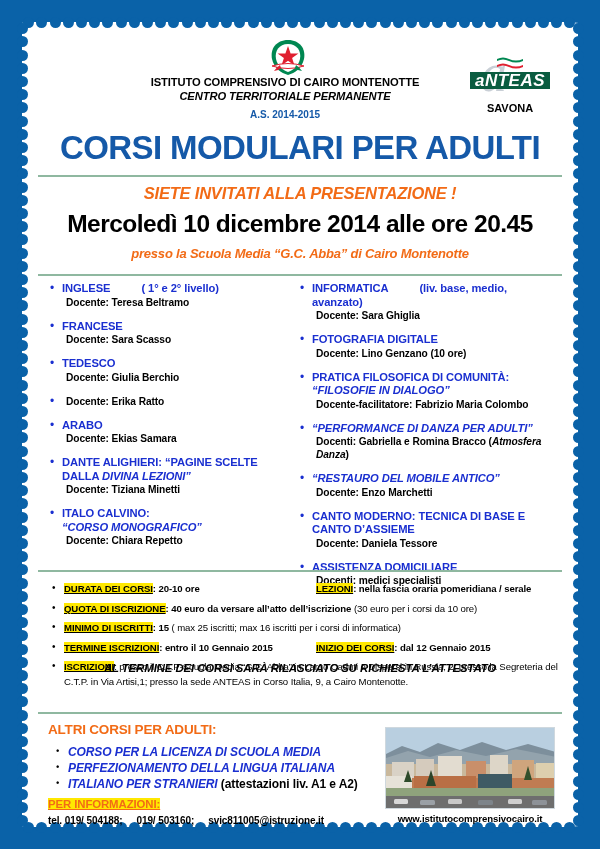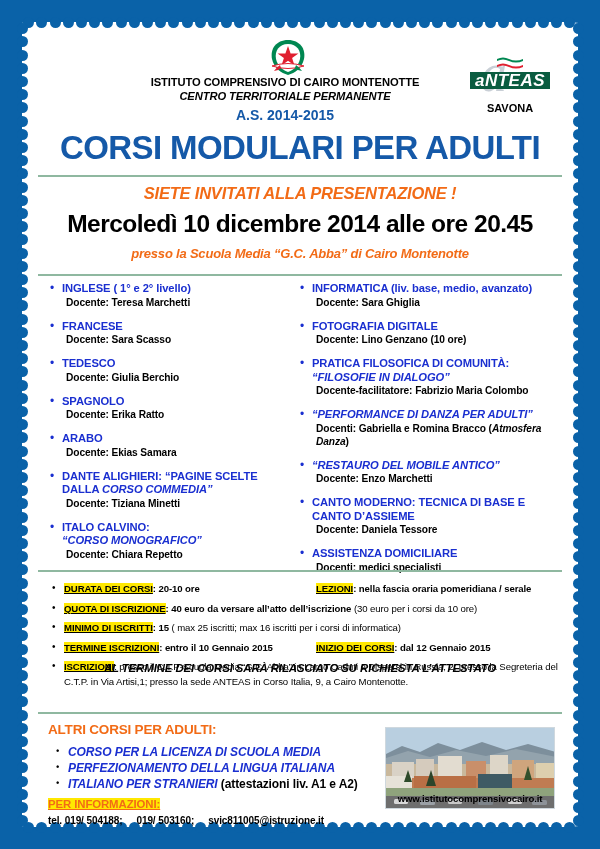--- a/index.html
+++ b/index.html
@@ -74,21 +74,21 @@
   }
   .h-line2 {
     font-size: 11.2px;
     font-weight: bold;
     font-style: italic;
     color: #000000;
     letter-spacing: -0.1px;
     line-height: 14px;
   }
   .h-line3 {
-    font-size: 14px;
+    font-size: 10px;
     font-weight: bold;
     color: #1559a8;
     line-height: 20px;
     margin-top: 2px;
   }
   .anteas {
     position: absolute;
     right: 14px;
     top: 18px;
     width: 92px;
@@ -231,20 +231,21 @@
     font-weight: bold;
     color: #1a2fd0;
     line-height: 13.5px;
     letter-spacing: -0.1px;
   }
   .c-title.it { font-style: italic; }
   .c-title .reg {
     font-weight: bold;
     font-style: normal;
     color: #1a2fd0;
+    margin-left: 28px;
   }
   .c-title .sub-it { font-style: italic; }
   .c-teacher {
     font-size: 10.2px;
     font-weight: bold;
     color: #000000;
     line-height: 13px;
     letter-spacing: -0.1px;
     padding-left: 4px;
   }
@@ -360,21 +361,21 @@
     top: 697px;
     width: 170px;
     height: 82px;
     overflow: hidden;
     border: 1px solid #cfd8de;
     box-sizing: border-box;
   }
   .website {
     position: absolute;
     left: 340px;
-    top: 763px;
+    top: 783px;
     width: 200px;
     text-align: center;
     font-size: 9.6px;
     font-weight: bold;
     color: #000000;
     letter-spacing: -0.1px;
   }
 </style>
 </head>
 <body>
@@ -635,46 +636,45 @@
       <div class="where">presso la Scuola Media “G.C. Abba” di Cairo Montenotte</div>
 
       <div class="rule r2"></div>
 
       <div class="cols">
 
         <div class="col left">
 
           <div class="course">
             <div class="c-title"><span>INGLESE</span><span class="reg" style="font-weight:bold;"> ( 1° e 2° livello)</span></div>
-            <div class="c-teacher">Docente: Teresa Marchetti</div>
+            <div class="c-teacher">Docente: Teresa Beltramo</div>
           </div>
 
           <div class="course">
             <div class="c-title">FRANCESE</div>
             <div class="c-teacher">Docente: Sara Scasso</div>
           </div>
 
           <div class="course">
             <div class="c-title">TEDESCO</div>
             <div class="c-teacher">Docente: Giulia Berchio</div>
           </div>
 
           <div class="course">
-            <div class="c-title">SPAGNOLO</div>
             <div class="c-teacher">Docente: Erika Ratto</div>
           </div>
 
           <div class="course">
             <div class="c-title">ARABO</div>
             <div class="c-teacher">Docente: Ekias Samara</div>
           </div>
 
           <div class="course">
             <div class="c-title">DANTE ALIGHIERI: “PAGINE SCELTE</div>
-            <div class="c-title"><span>DALLA </span><span class="sub-it">CORSO COMMEDIA”</span></div>
+            <div class="c-title"><span>DALLA </span><span class="sub-it">DIVINA LEZIONI”</span></div>
             <div class="c-teacher">Docente: Tiziana Minetti</div>
           </div>
 
           <div class="course">
             <div class="c-title">ITALO CALVINO:</div>
             <div class="c-title it">“CORSO MONOGRAFICO”</div>
             <div class="c-teacher">Docente: Chiara Repetto</div>
           </div>
 
         </div>

